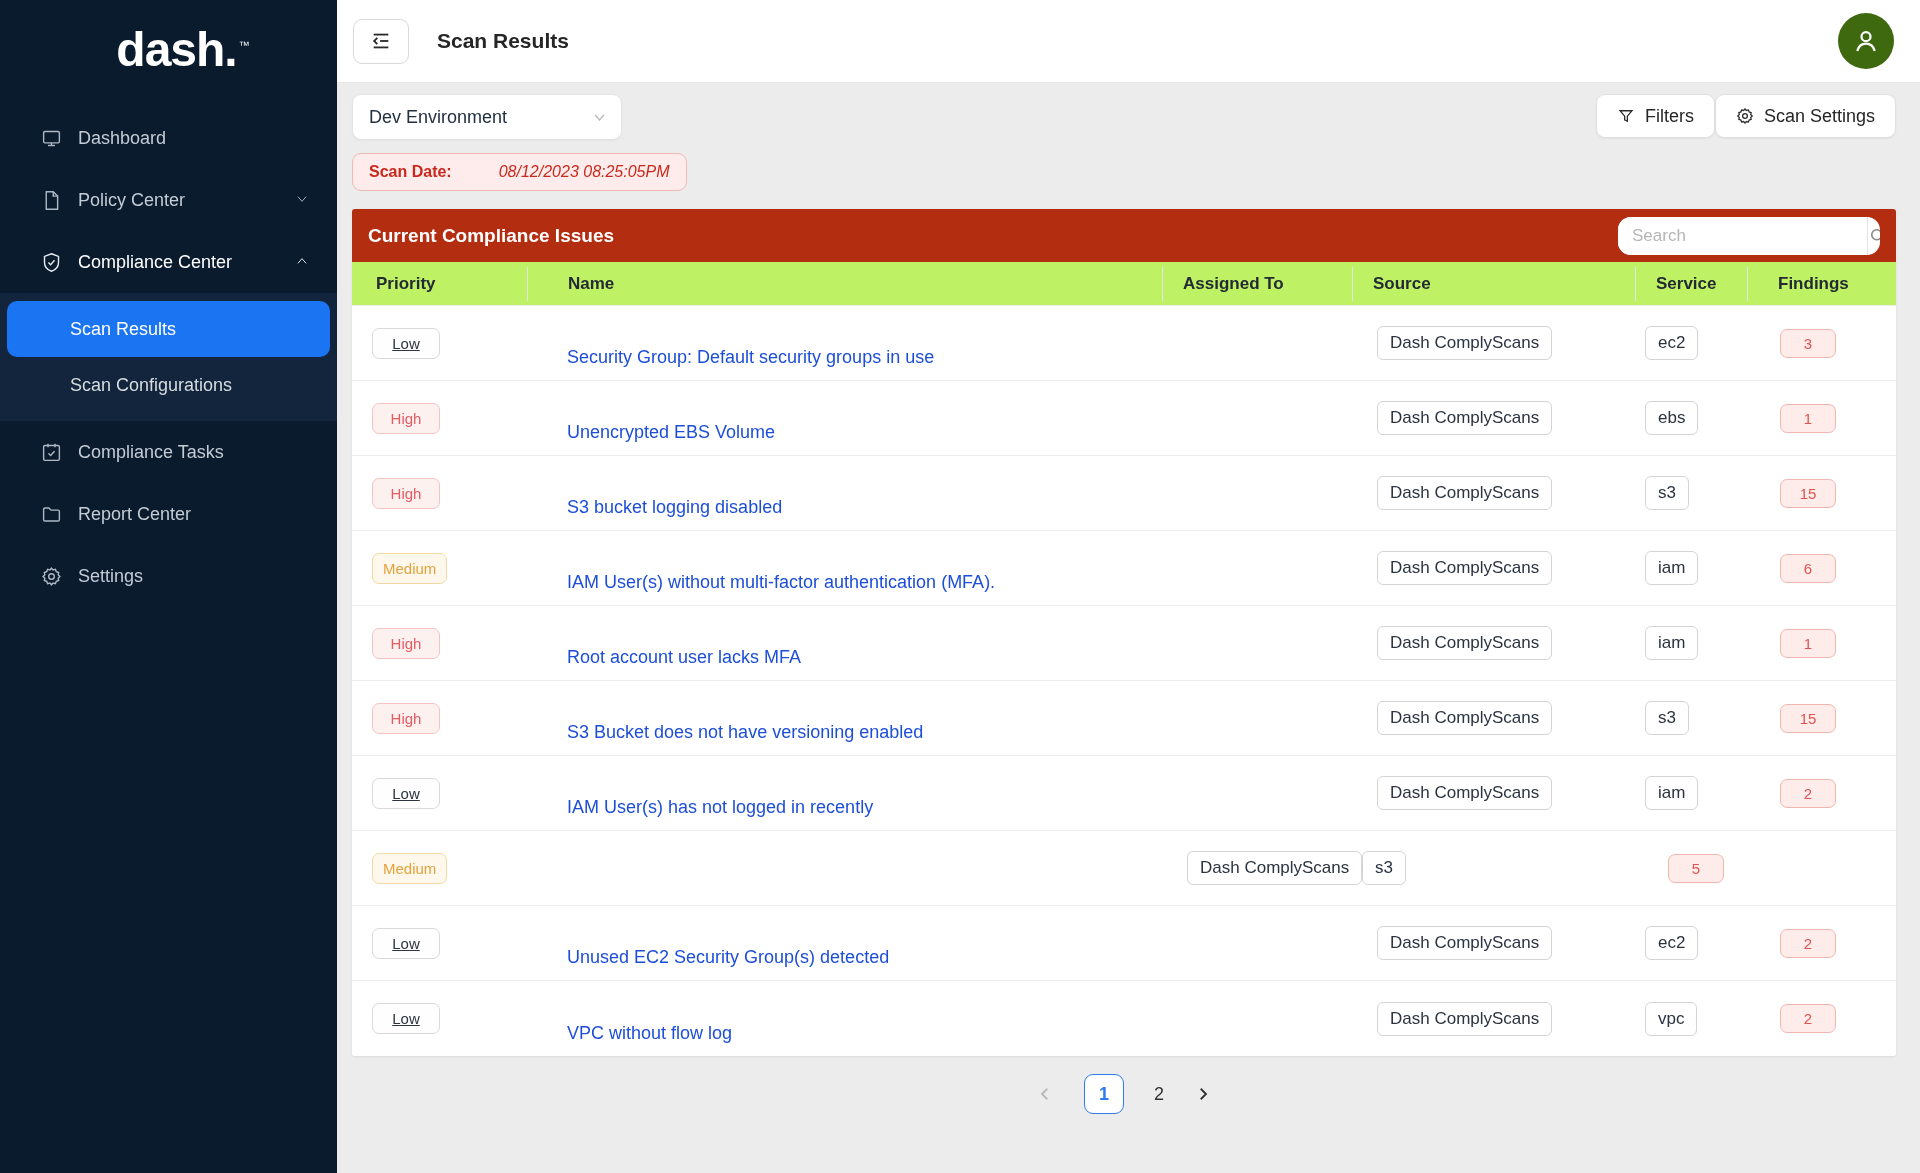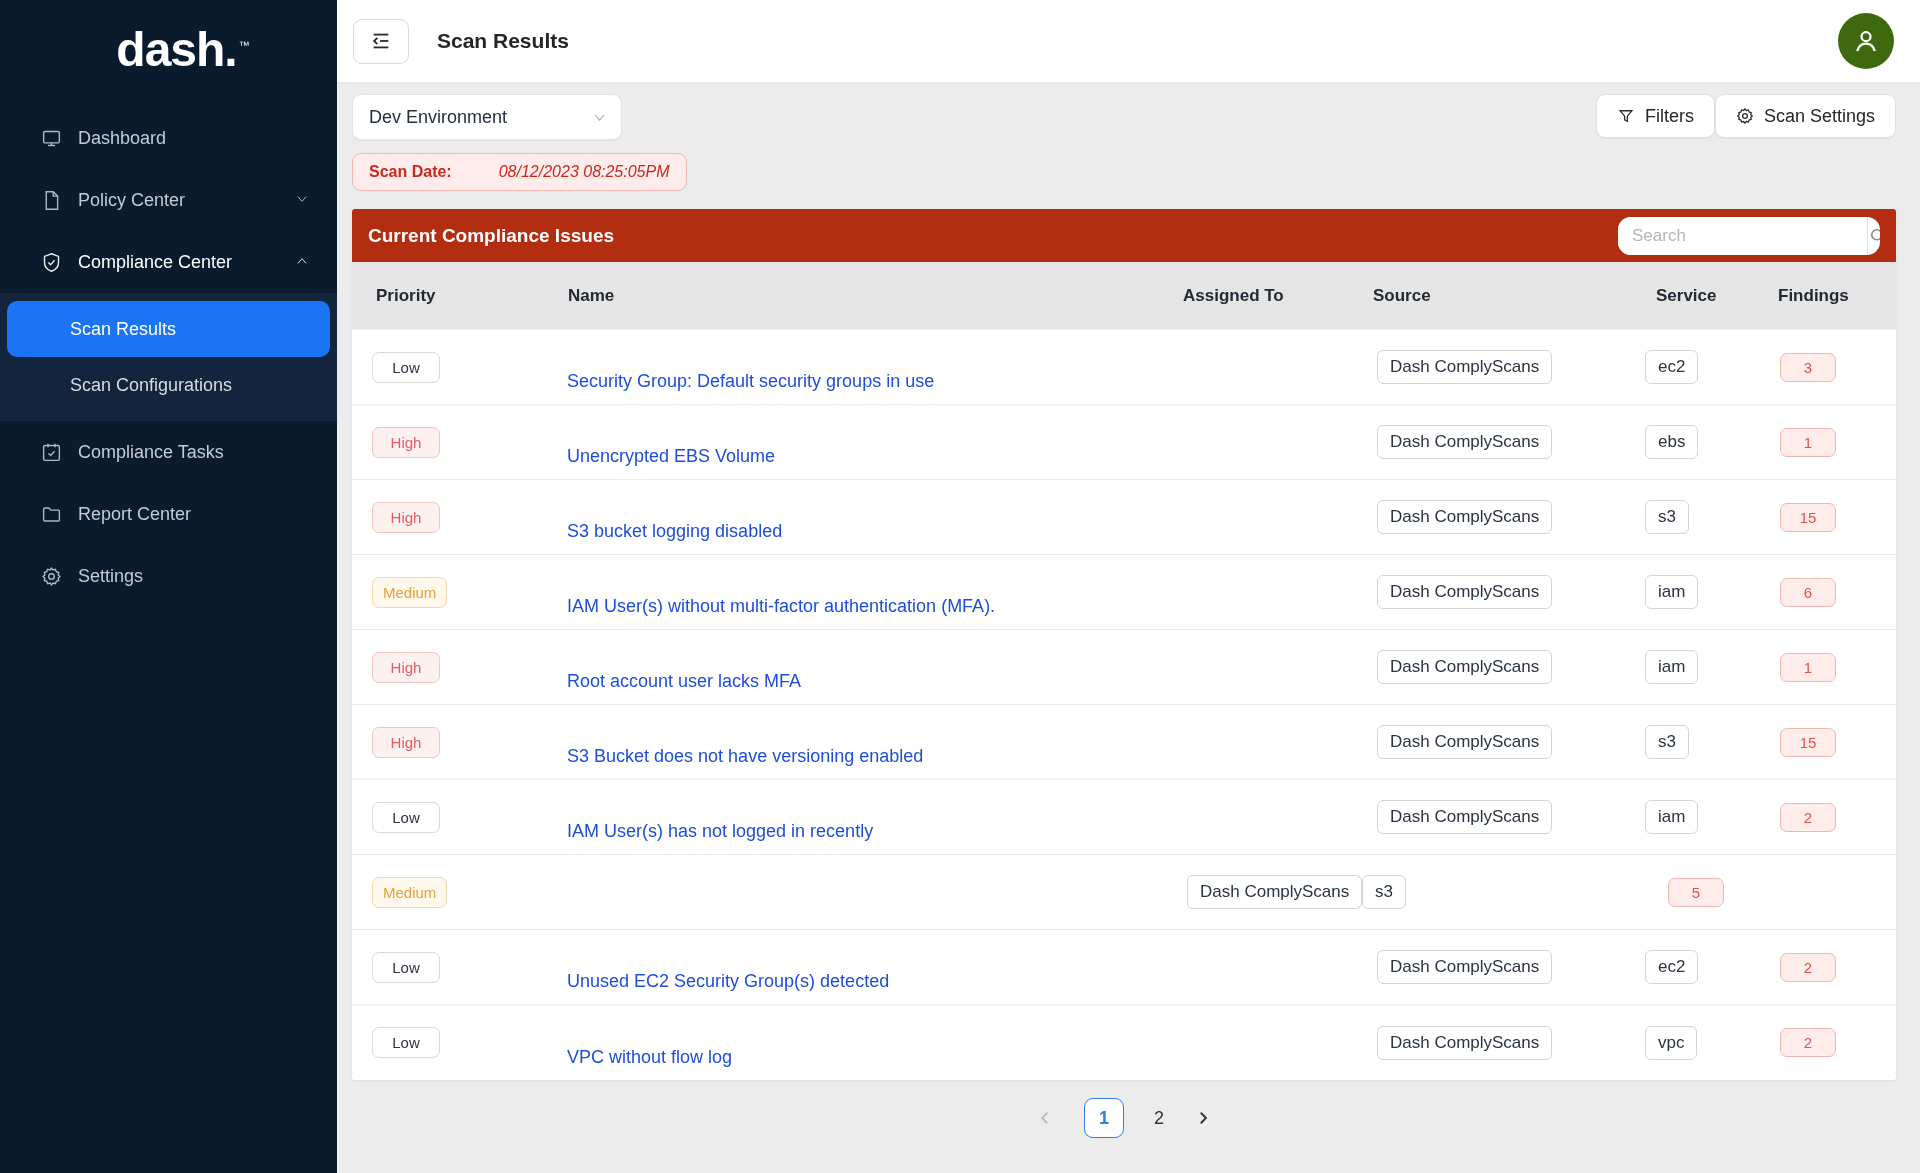--- a/index.html
+++ b/index.html
@@ -51,31 +51,31 @@
   .card { margin-top:18px; width:1544px; background:#fff; border-radius:3px; overflow:hidden; box-shadow:0 1px 3px rgba(0,0,0,0.07); }
   .card-head { height:53px; background:#b32d11; display:flex; align-items:center; padding:0 16px; }
   .card-title { color:#ffffff; font-size:19px; font-weight:700; }
   .search-box { margin-left:auto; width:262px; height:38px; background:#fff; border-radius:13px; display:flex; align-items:stretch; overflow:hidden; }
   .search-box input { flex:1; border:none; outline:none; padding:0 14px; font-size:17px; color:#333; font-family:"Liberation Sans", sans-serif; }
   .search-box input::placeholder { color:#b5b5b5; }
   .search-btn { width:46px; display:flex; align-items:center; justify-content:center; border-left:1px solid #e2e2e2; cursor:pointer; }
   .search-btn svg { width:20px; height:20px; stroke:#8a8a8a; stroke-width:2; fill:none; }
 
   .grid-row { display:grid; grid-template-columns:175px 635px 190px 283px 112px 1fr; align-items:center; }
-  .thead { height:68px; background:#e5e5e5; border-bottom:1px solid #ededed; }
+  .thead { height:44px; background:#bef264; border-bottom:1px solid #ededed; }
   .th { font-size:17px; font-weight:700; color:#232a33; padding-left:20px; height:34px; display:flex; align-items:center; }
   .th + .th { border-left:1px solid #e4e4e4; }
   .th.c1 { padding-left:24px; } .th.c2 { padding-left:40px; } .th.c6 { padding-left:30px; }
   .trow { height:75px; border-bottom:1px solid #ededed; background:#fff; }
   .trow:last-child { border-bottom:none; }
   .td { padding-left:20px; display:flex; align-items:center; }
   .td.c1 { padding-left:20px; } .td.c2 { padding-left:40px; } .td.c4 { padding-left:25px; } .td.c5 { padding-left:10px; } .td.c6 { padding-left:33px; }
   .issue-name { font-size:18px; color:#1d4ed8;margin-top:29px; }
   .pill { border-radius:7px; font-size:15px; display:inline-flex; align-items:center; justify-content:center; min-width:68px; height:31px; padding:0 10px; }
-  .pill-low { background:#fefefe; border:1px solid #d9d9d9; color:#2b3440; }
+  .pill-low { background:#fefefe; border:1px solid #d9d9d9; color:#2b3440;text-decoration:underline; }
   .pill-high { background:#fdf1f0; border:1px solid #f4c4c3; color:#e25c63; }
   .pill-medium { background:#fdf8eb; border:1px solid #f3d9a5; color:#e3a23c; }
   .tag { background:#fff; border:1px solid #d4d4d4; border-radius:6px; font-size:17px; color:#2b3440; padding:6px 12px; white-space:nowrap; }
   .findings-pill { width:56px; height:29px; background:#fdecea; border:1px solid #f2b6b0; border-radius:7px; color:#e0534f; font-size:15px; display:inline-flex; align-items:center; justify-content:center; }
 
   
   .pagination { width:1544px; margin-top:18px; display:flex; align-items:center; justify-content:center; gap:30px; padding-bottom:20px; }
   .pg-arrow { background:none; border:none; cursor:pointer; display:flex; align-items:center; }
   .pg-arrow svg { width:18px; height:18px; stroke-width:2.4; fill:none; }
   .pg-arrow.disabled svg { stroke:#b9b9b9; }

